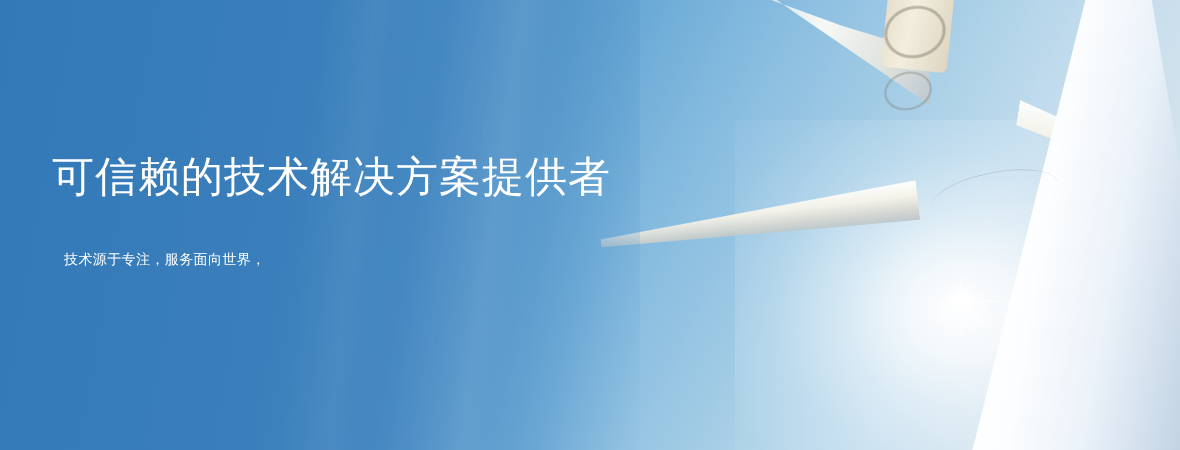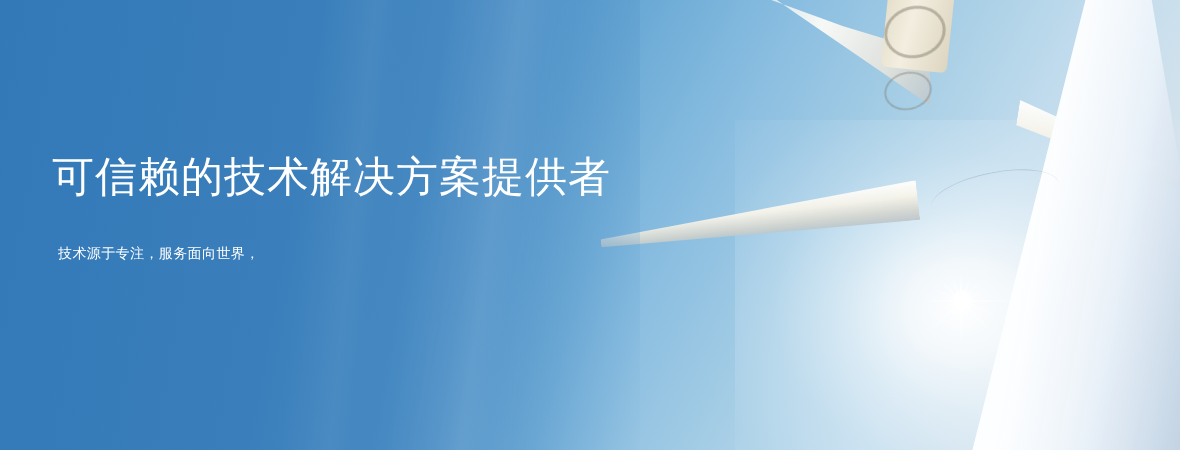--- a/index.html
+++ b/index.html
@@ -290,21 +290,21 @@
     color: #ffffff;
     letter-spacing: 1px;
     white-space: nowrap;
   }
   .subcopy {
     position: absolute;
     top: 232px;
     left: 0;
   }
   .subline {
-    margin: 6px;
+    margin: 12px;
     font-size: 14px;
     line-height: 30px;
     font-weight: 400;
     color: #ffffff;
     letter-spacing: 0.4px;
     white-space: nowrap;
   }
 </style>
 </head>
 <body>

